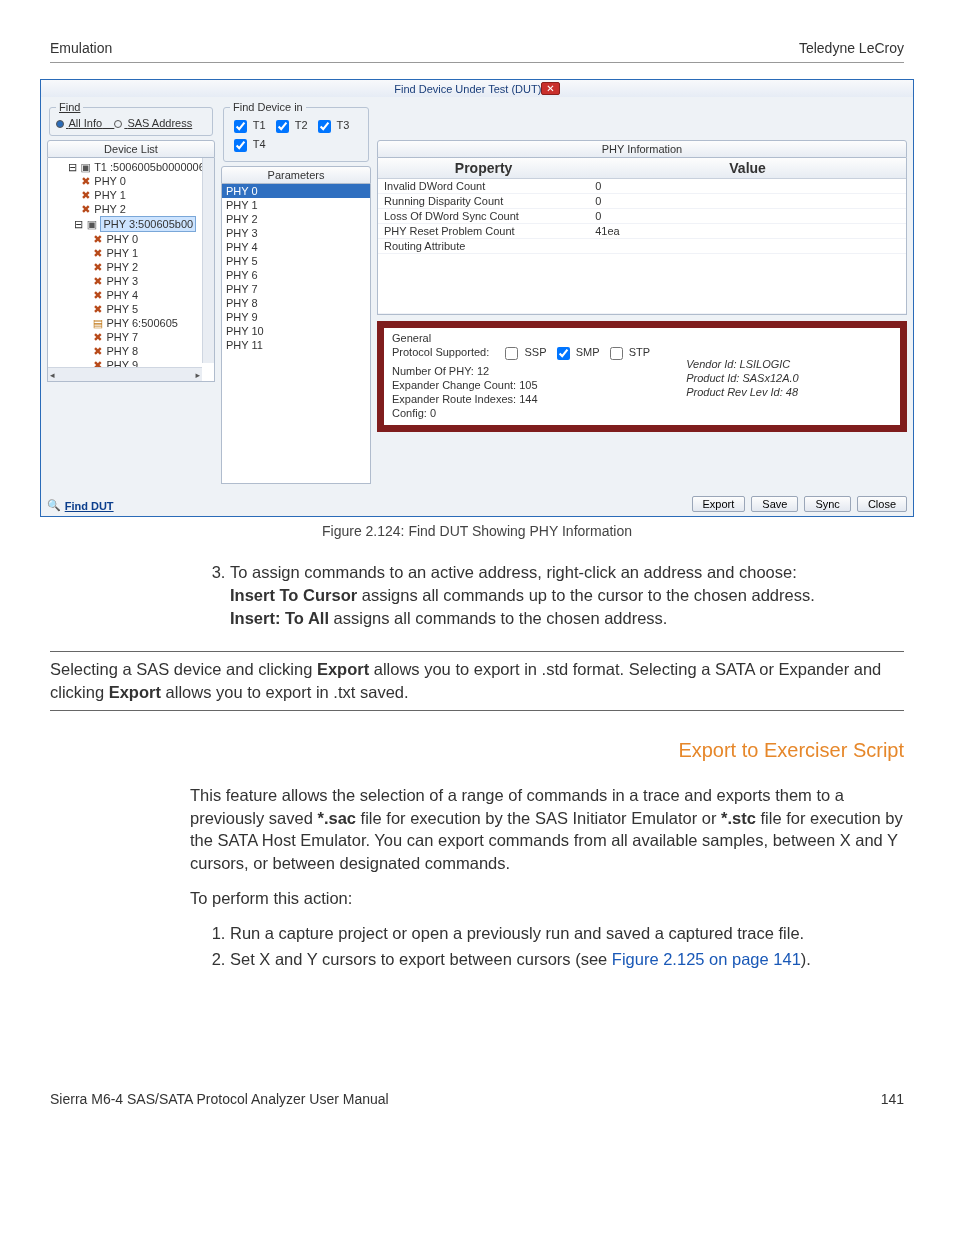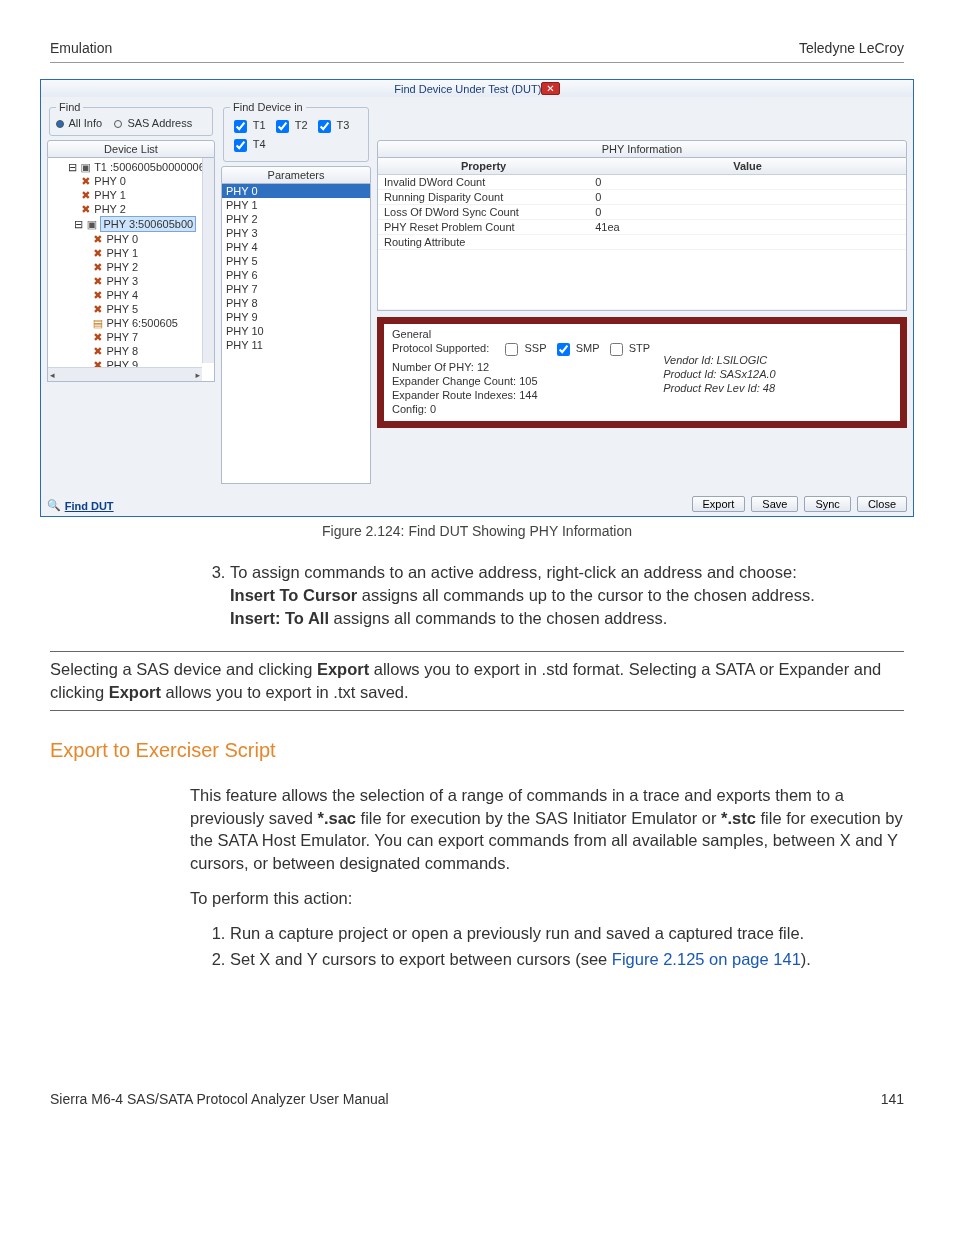--- a/index.html
+++ b/index.html
@@ -24,38 +24,38 @@
   .ico-box  { color:#555; }
   .ico-card { color:#c07818; }
   .scroll-v { position:absolute; right:0; top:0; bottom:18px; width:12px; background:#e9edf3; border-left:1px solid #cfd6e1;}
   .scroll-h { position:absolute; left:0; right:12px; bottom:0; height:14px; background:#e9edf3; border-top:1px solid #cfd6e1; display:flex; align-items:center; justify-content:space-between; padding:0 2px; font-size:9px;}
   .scroll-a { color:#555; }
   .paramlist { border:1px solid #b0bccd; border-top:none; background:#fff; height:300px; font-size:11px; line-height:14px; padding:0;}
   .paramlist .psel { background:#2f6fc0; color:#fff; display:block; padding:0 4px;}
   .paramlist div { padding:0 4px;}
   .phytable { border:1px solid #b0bccd; border-top:none; background:#fff; font-size:11px;}
   .phytable table { width:100%; border-collapse:collapse; }
-  .phytable th { background:linear-gradient(#fdfdfd,#e7ecf3); font-weight:bold; font-size:11px; padding:2px 6px; border-bottom:1px solid #c8d0dc; text-align:center;}
+  .phytable th { background:linear-gradient(#fdfdfd,#e7ecf3); font-weight:bold; font-size:14px; padding:2px 6px; border-bottom:1px solid #c8d0dc; text-align:center;}
   .phytable td { padding:1px 6px; border-bottom:1px solid #f0f2f7;}
   .phytable .propcol { width:40%; }
   .genbox { border:7px solid #7f1d1d; background:#fff; font-size:11px; padding:4px 8px 6px 8px;}
-  .genbox .rowg { display:flex; gap:13px; }
+  .genbox .rowg { display:flex; gap:36px; }
   .genbox .colg { display:flex; flex-direction:column; gap:2px; }
   .cb { vertical-align:middle; }
   .btn { font-size:11px; padding:1px 10px; background:linear-gradient(#fdfdfd,#e3e8f0); border:1px solid #9aa6b8; border-radius:2px;}
   .find-dut-row { position:absolute; left:6px; bottom:4px; display:flex; align-items:center; gap:4px; font-size:11px;}
   .find-dut-row a { color:#0b3e8c; text-decoration:underline; font-weight:normal;}
   .buttons-row { position:absolute; right:6px; bottom:4px; display:flex; gap:6px;}
   .body-text { font-size: 16.5px; line-height:1.38; color:#333; margin-top:22px;}
   .body-text p { margin: 6px 0 12px 0;}
   .body-text ol { margin: 6px 0 16px 0; padding-left: 40px;}
   .body-text li { margin-bottom: 4px;}
   .note-box { border-top:1px solid #666; border-bottom:1px solid #666; padding:6px 0; margin:16px 0 28px 0;}
   .link-blue { color:#1958b7; }
-  .heading { font-size:20px; color:#e6872a; margin: 10px 0 8px 0; font-weight:normal;}
+  .heading { font-size:20px; color:#e6872a; margin: 10px 0 8px 0; font-weight:normal;text-align:right;}
   .ftr { display:flex; justify-content:space-between; font-size:14px; color:#333; margin-top:120px;}
   .indent-block { margin-left:140px; }
   .dot { display:inline-block; width:8px; height:8px; border:1px solid #555; border-radius:50%; vertical-align:middle; margin-right:2px;}
   .dot.fill { background:#2a6bb8; }
 </style>
 </head>
 <body>
 
 <div class="page">
   <div class="hdr">
@@ -64,21 +64,21 @@
   </div>
 
   <div class="dialog">
     <div class="dlg-title">
       <span>Find Device Under Test (DUT)</span>
       <span class="close-x">✕</span>
     </div>
     <div class="dlg-body">
 
       <div class="left-col">
-        <div style="display:flex; gap:6px;">
+        <div style="display:flex; gap:6px;text-decoration:underline;">
           <fieldset style="flex:1;">
             <legend>Find</legend>
             <label><span class="dot fill"></span> <span>All Info</span></label>
             &nbsp;&nbsp;
             <label><span class="dot"></span> <span>SAS Address</span></label>
           </fieldset>
         </div>
         <div>
           <div class="tabhead">Device List</div>
           <div class="treebox">

